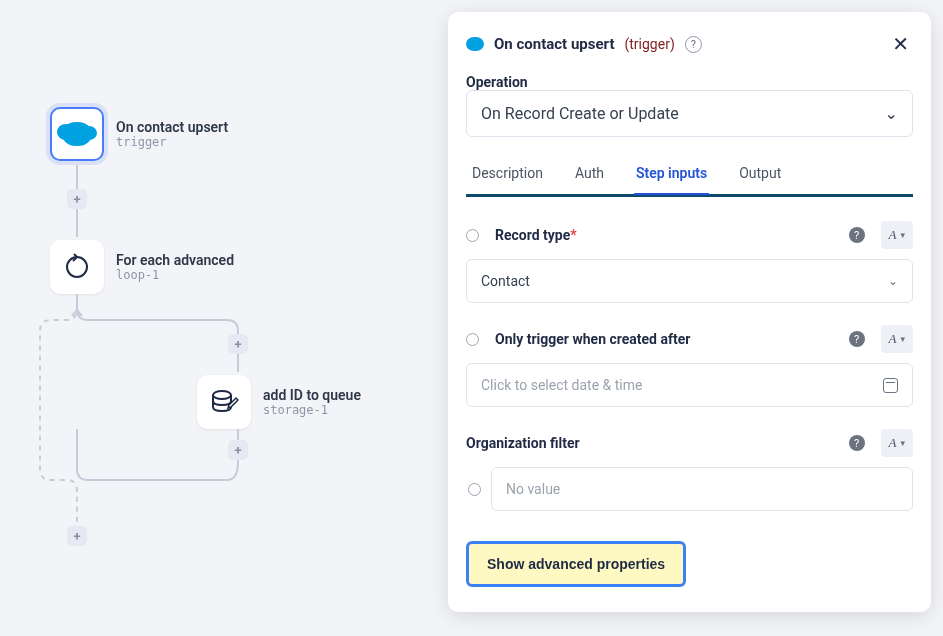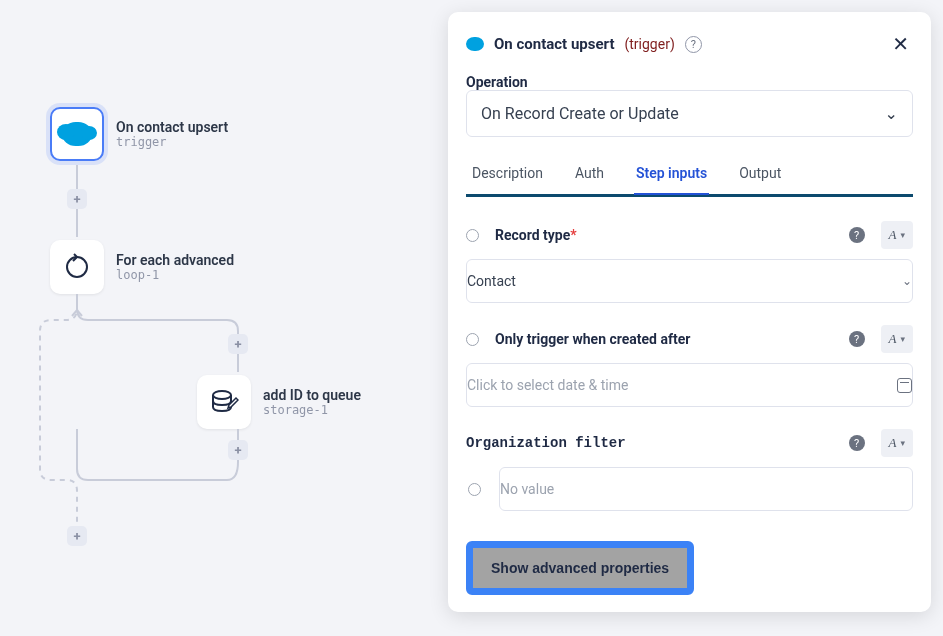--- a/index.html
+++ b/index.html
@@ -249,44 +249,44 @@
       color: #4b5563;
       cursor: pointer;
       font-family: Georgia, serif;
       font-style: italic;
     }
     .type-pill .chev { font-size: 9px; font-style: normal; }
     
     .input-row {
       border: 1px solid #dfe2ec;
       border-radius: 6px;
-      padding: 13px 0;
+      padding: 13px 14px;
       display: flex;
       align-items: center;
       justify-content: space-between;
       cursor: pointer;
     }
     .input-row .val { font-size: 14px; color: #374151; }
     .input-row .placeholder { font-size: 14px; color: #9ca3af; }
     .novalue-wrap {
       display: flex;
       align-items: center;
-      gap: 18px;
+      gap: 10px;
       margin-top: 10px;
     }
     .novalue-wrap .radio-dot { margin-left: 2px; }
     .novalue-wrap .input-row {
       flex: 1;
       border: 1px solid #dfe2ec;
     }
     
     .btn-outline {
-      border: 7px solid #3b82f6;
+      border: 3px solid #3b82f6;
       border-radius: 6px;
-      background: #a3a3a3;
+      background: #fef9c3;
       padding: 12px 18px;
       font-size: 14px;
       font-weight: 600;
       color: #1f2a44;
       cursor: pointer;
       margin-top: 8px;
     }
     
     .cal-icon { display: inline-block; width: 15px; height: 15px; border: 1.5px solid #6b7280; border-radius: 3px; position: relative; }
     .cal-icon::before { content:""; position:absolute; top:3px; left:2px; right:2px; height:1.5px; background:#6b7280; }
@@ -416,21 +416,21 @@
       </div>
       <div class="input-row">
         <span class="placeholder">Click to select date &amp; time</span>
         <span class="cal-icon"></span>
       </div>
     </div>
 
     
     <div class="field">
       <div class="field-header">
-        <span class="field-label" style="margin-left:0;font-family:Liberation Mono, monospace;">Organization filter</span>
+        <span class="field-label" style="margin-left:0;">Organization filter</span>
         <span class="field-help">?</span>
         <span class="type-pill">
             <span>A</span>
             <span class="chev">▾</span>
           </span>
       </div>
       <div class="novalue-wrap">
         <span class="radio-dot"></span>
         <div class="input-row">
           <span class="placeholder">No value</span>

